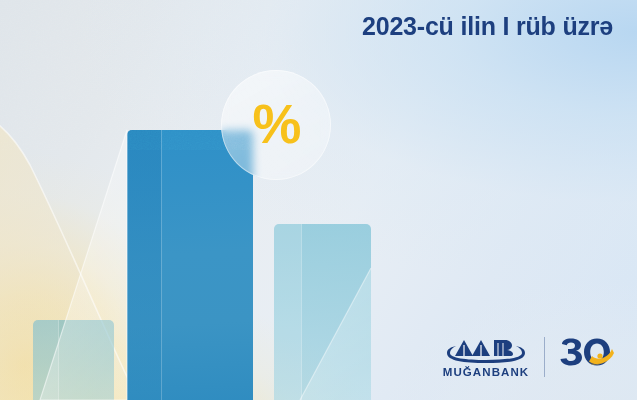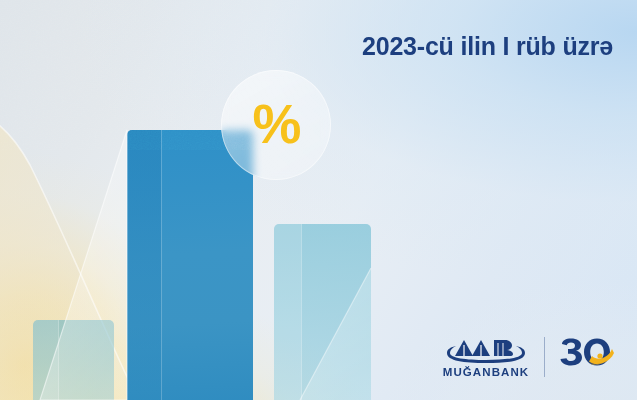--- a/index.html
+++ b/index.html
@@ -197,21 +197,21 @@
     color: #f7bf1a;
     line-height: 1;
     letter-spacing: -2px;
     transform: translateY(-1px);
   }
 
   
   #headline {
     position: absolute;
     right: 24px;
-    top: 32px;
+    top: 12px;
     text-align: left;
     margin-left: 8px;
   }
   #headline-line1 {
     font-size: 25px;
     font-weight: 700;
     color: #1d3f7f;
     letter-spacing: -0.2px;
     line-height: 1.18;
     white-space: nowrap;

